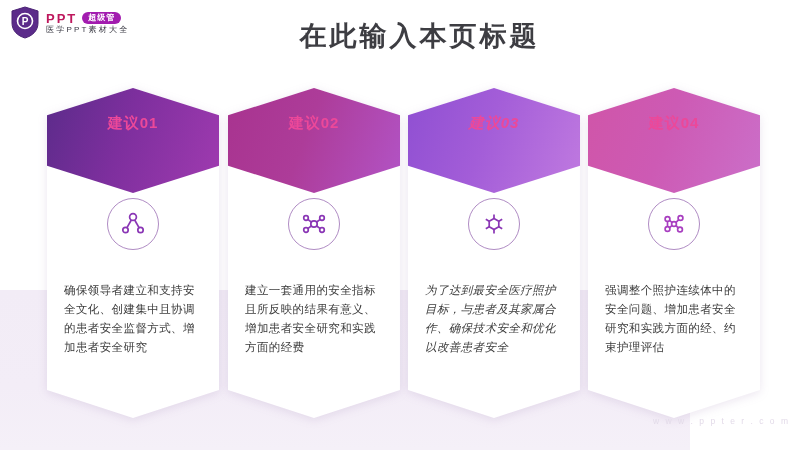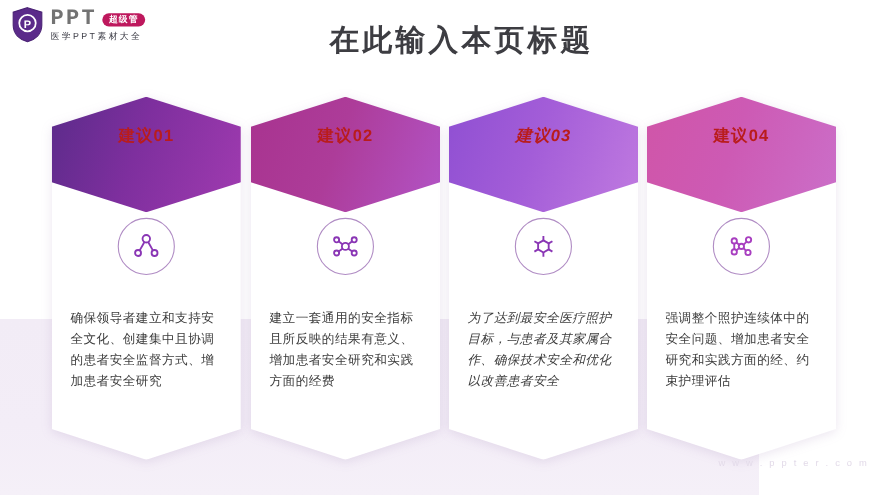--- a/index.html
+++ b/index.html
@@ -30,25 +30,25 @@
 
   
   #logo {
     position: absolute; left: 10px; top: 6px;
     display: flex; align-items: center; gap: 6px;
   }
   #shield { width: 30px; height: 33px; display:block; }
   #logo-text { display: flex; flex-direction: column; justify-content: center; gap:1px; }
   #logo-row1 { display: flex; align-items: center; gap: 5px; }
   #logo-ppt {
-    font-size: 20px; font-weight: bold; letter-spacing: 2px;
-    color: #737373; line-height: 1; font-family: Liberation Mono, monospace;
+    font-size: 13px; font-weight: bold; letter-spacing: 2px;
+    color: #be185d; line-height: 1; font-family: Liberation Sans, sans-serif;
   }
   #logo-badge {
-    background: #be185d; color: #ffffff; font-size: 8px; font-weight: bold;
+    background: #a21caf; color: #ffffff; font-size: 8px; font-weight: bold;
     padding: 2px 6px 2px 6px; border-radius: 9px; letter-spacing: 1px;
     line-height: 1; white-space: nowrap;
   }
   #logo-sub {
     font-size: 8px; color: #3a3a44; letter-spacing: 2.2px;
     line-height: 1; white-space: nowrap;
   }
 
   
   #page-title {
@@ -76,21 +76,21 @@
     clip-path: polygon(0% 8.5%, 50% 0%, 100% 8.5%, 100% 91.5%, 50% 100%, 0% 91.5%);
   }
   .card-head {
     position: absolute; left: 0; top: 0; width: 172px; height: 105px;
     -webkit-clip-path: polygon(0% 26%, 50% 0%, 100% 26%, 100% 74%, 50% 100%, 0% 74%);
     clip-path: polygon(0% 26%, 50% 0%, 100% 26%, 100% 74%, 50% 100%, 0% 74%);
   }
   .card-head-label {
     position: absolute; left: 0; top: 26px; width: 172px;
     text-align: center;
-    color: #b91c1c; font-size: 15px; font-weight: bold; letter-spacing: 1px;
+    color: #ec4899; font-size: 15px; font-weight: bold; letter-spacing: 1px;
   }
   .icon-wrap {
     position: absolute; left: 50%; top: 110px;
     transform: translateX(-50%);
     width: 52px; height: 52px; border-radius: 50%;
     border: 1px solid #b08cc4;
     display: flex; align-items: center; justify-content: center;
   }
   .icon-wrap svg { display:block; }
   .card-text {

